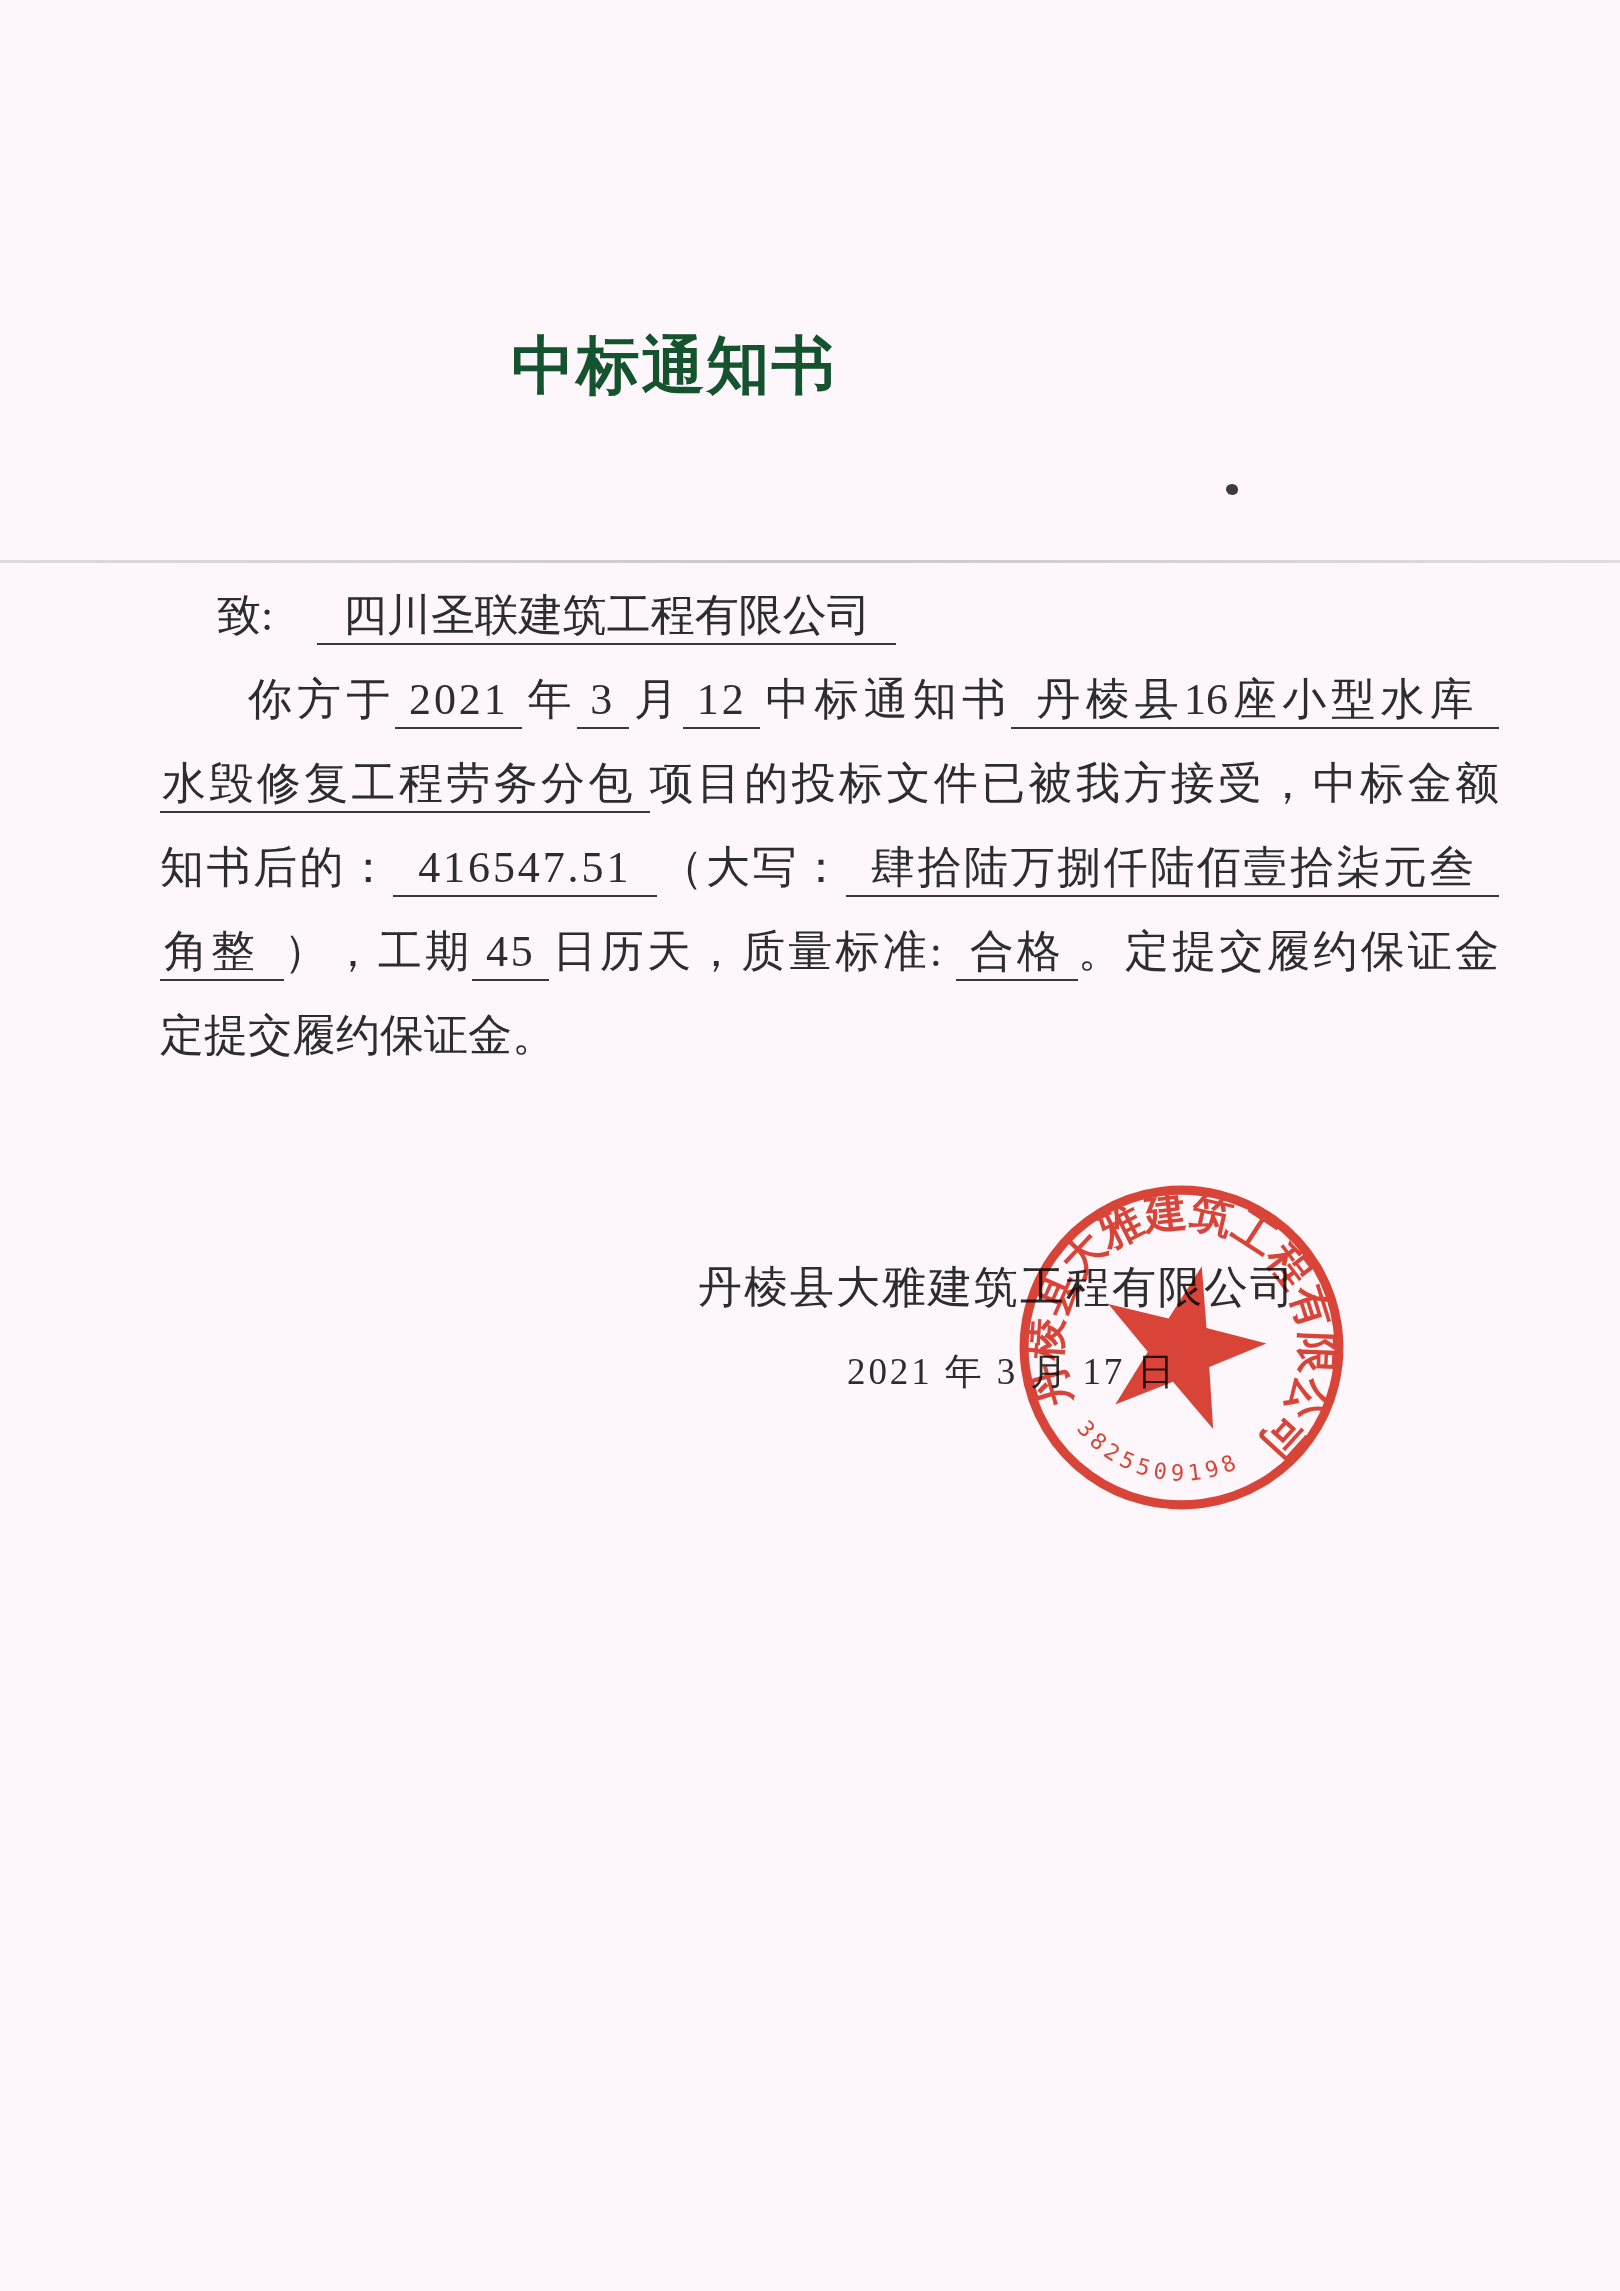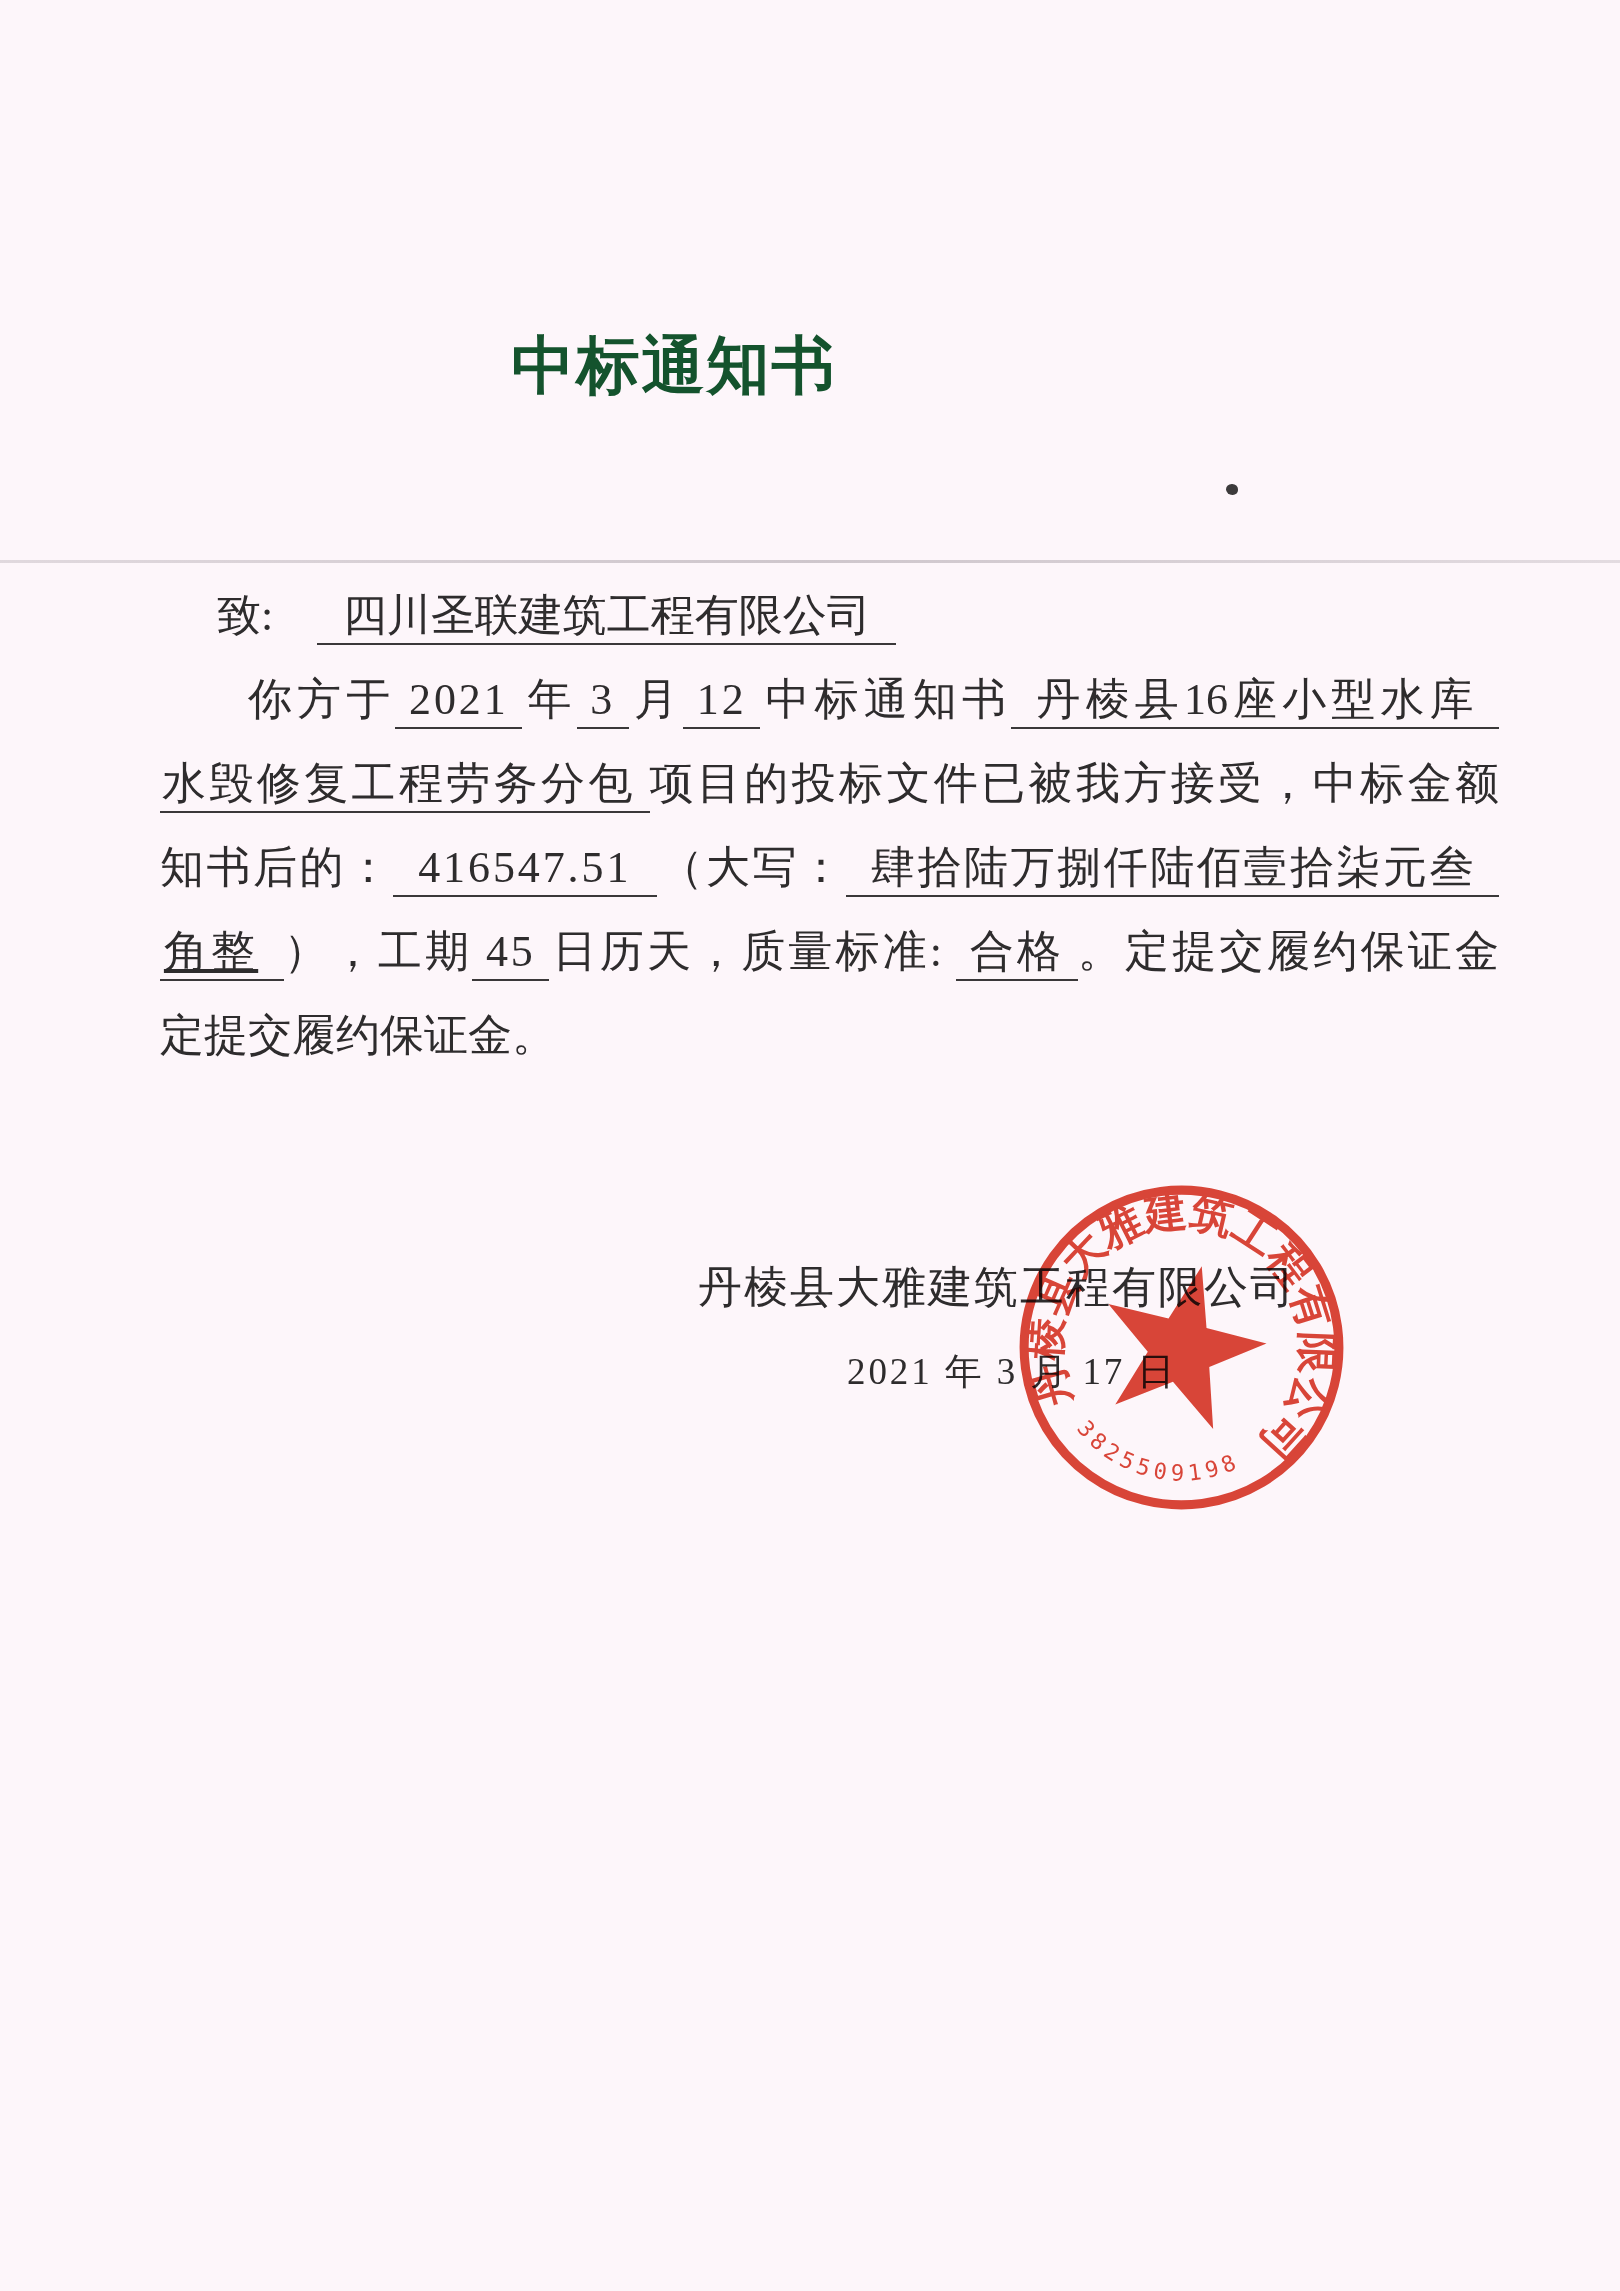--- a/index.html
+++ b/index.html
@@ -73,21 +73,21 @@
   <div class="bodyblock">
 
     <div class="line to-line"><span>致:</span> <span class="u u-wide">四川圣联建筑工程有限公司</span></div>
 
     <div class="jline indent"><span>你方于</span><span class="u num">2021</span><span>年</span><span class="u num">3</span><span>月</span><span class="u num">12</span><span>中标通知书</span><span class="u u-wide">丹棱县16座小型水库</span></div>
 
     <div class="jline"><span class="u" style="padding-left:2px;">水毁修复工程劳务分包</span><span>项目的投标文件已被我方接受，中标金额</span></div>
 
     <div class="jline"><span>知书后的：</span><span class="u u-wide num">416547.51</span><span>（大写：</span><span class="u u-wide">肆拾陆万捌仟陆佰壹拾柒元叁</span></div>
 
-    <div class="jline"><span class="u u-wide" style="padding-left:3.9px;text-decoration:underline;">角整</span><span>），工期</span><span class="u num">45</span><span>日历天，质量标准:</span> <span class="u">合格</span><span>。定提交履约保证金</span></div>
+    <div class="jline"><span class="u u-wide" style="padding-left:3.9px;">角整</span><span>），工期</span><span class="u num">45</span><span>日历天，质量标准:</span> <span class="u">合格</span><span>。定提交履约保证金</span></div>
 
 
     <div class="line"><span>定提交履约保证金。</span></div>
 
   </div>
 
   <div class="sig-company">丹棱县大雅建筑工程有限公司</div>
   <div class="sig-date">2021 年 3 月 17 日</div>
 
   <div class="stamp">

